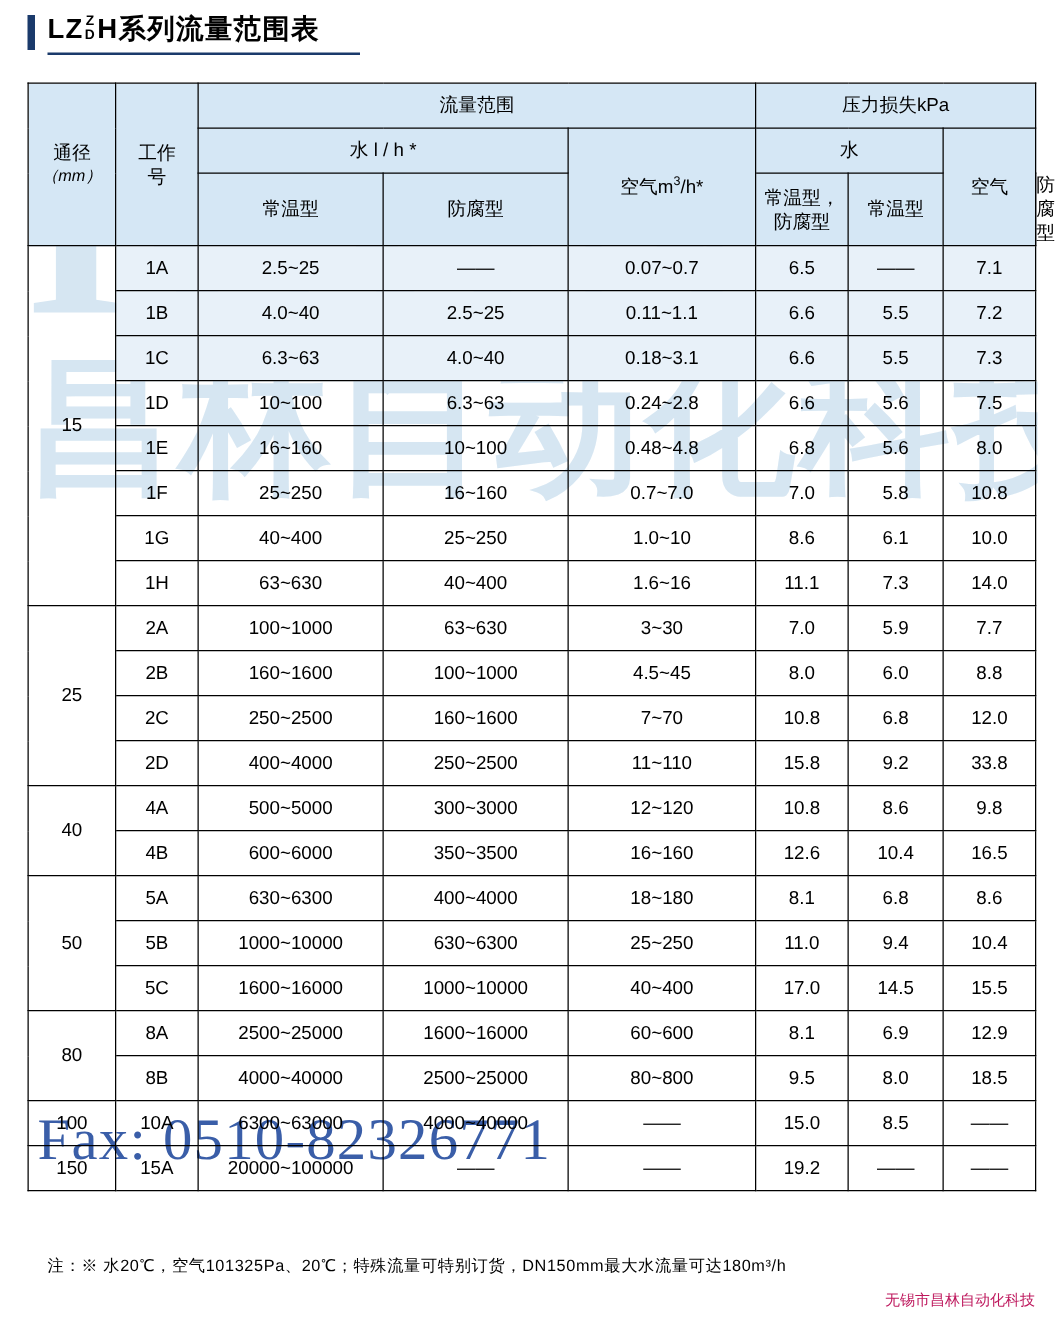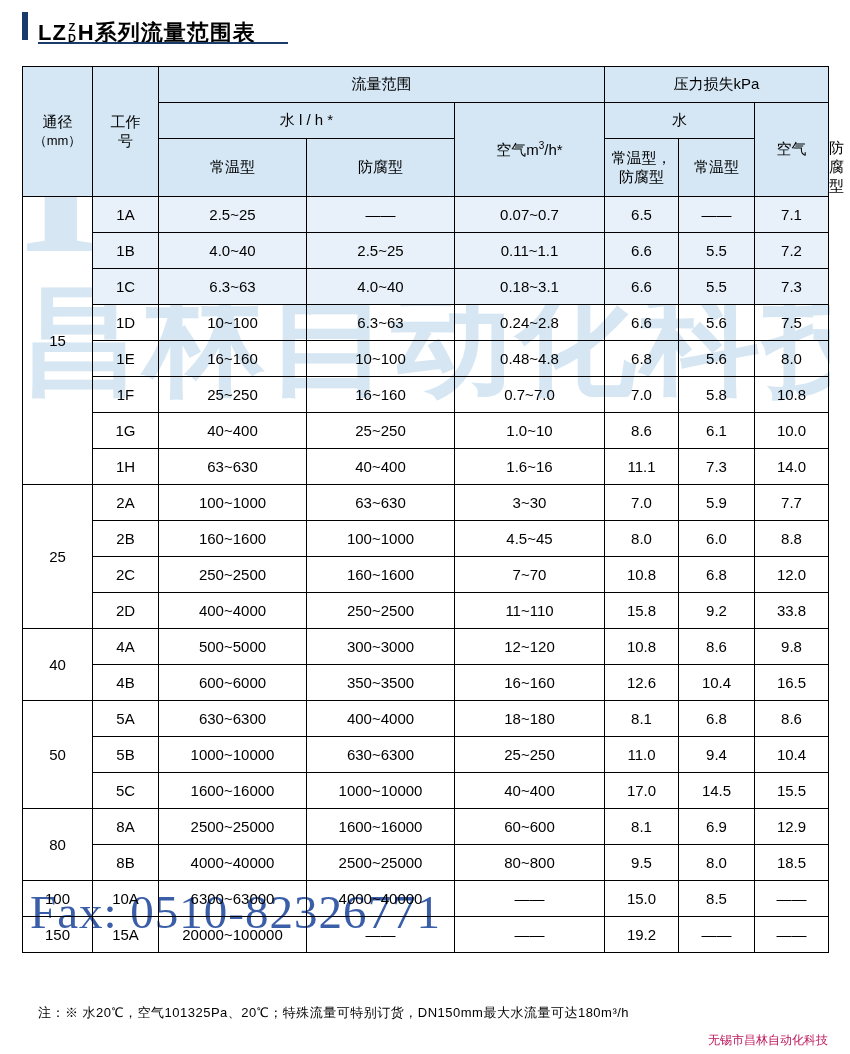--- a/index.html
+++ b/index.html
@@ -79,21 +79,21 @@
     position: absolute;
     left: 0;
     top: 4px;
     width: 6px;
     height: 28px;
     background: #1a3a6b;
   }
   .title-text {
     position: absolute;
     left: 16px;
-    top: 10px;
+    top: 0px;
     font-size: 22px;
     font-weight: bold;
     letter-spacing: 1px;
     white-space: nowrap;
   }
   .title-text .frac {
     display: inline-block;
     vertical-align: middle;
     font-size: 11px;
     line-height: 1.05;
@@ -147,20 +147,21 @@
     padding-left: 10px;
   }
   .shade {
     background: #e8f1f9 !important;
   }
   .dn-cell {
     font-size: 16px;
   }
   .hdr-small {
     font-size: 13px;
+    font-style: italic;
   }
   .sup {
     font-size: 10px;
     vertical-align: super;
   }
 
   
   col.c-dn    { width: 70px; }
   col.c-code  { width: 66px; }
   col.c-wn    { width: 148px; }

